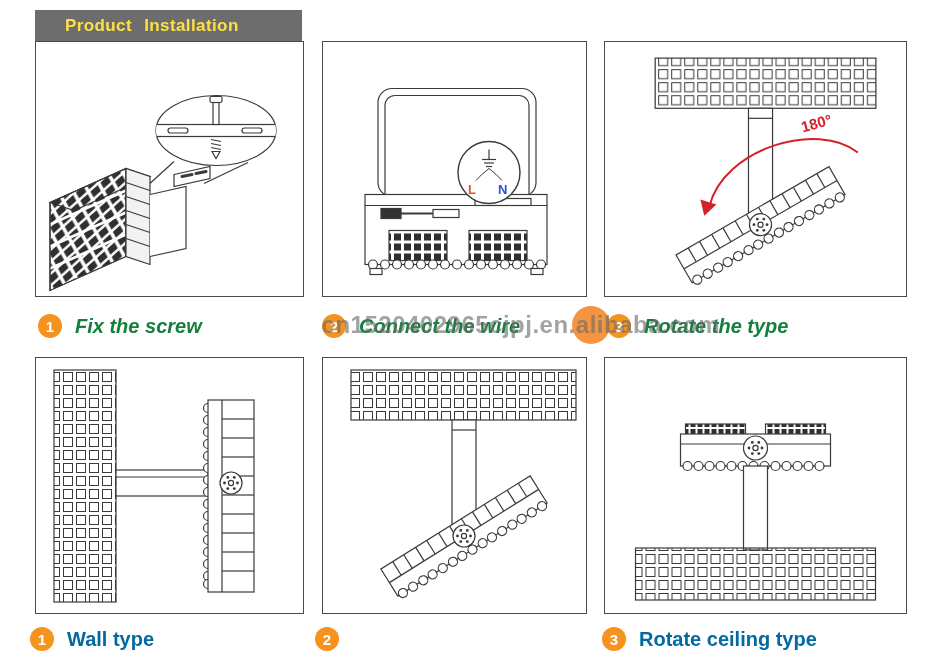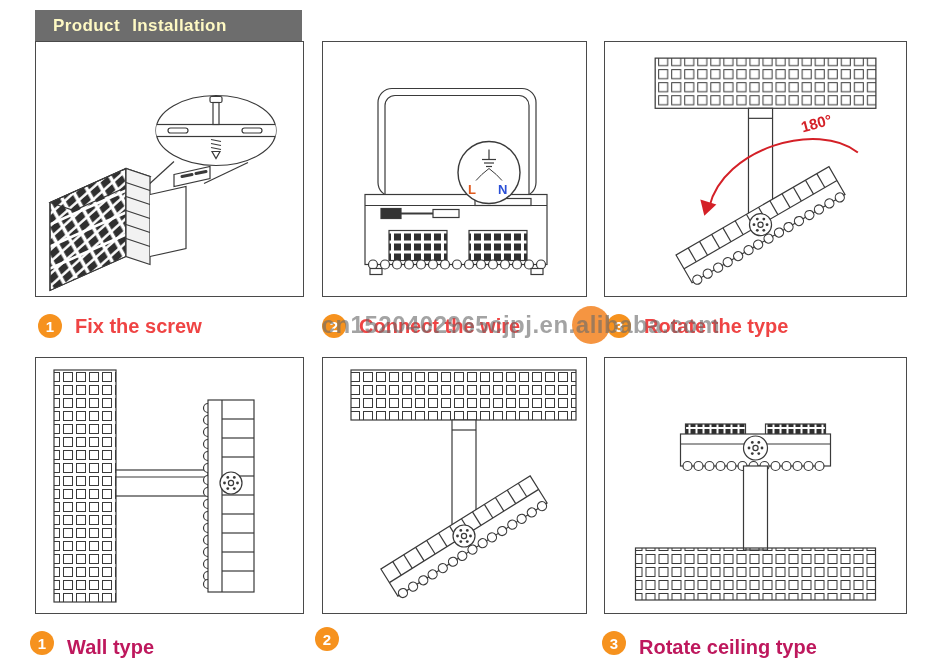--- a/index.html
+++ b/index.html
@@ -2,41 +2,41 @@
 <html><head>
 <meta charset="utf-8">
 <style>
   html,body{margin:0;padding:0;}
   body{
     width:942px;height:661px;position:relative;background:#ffffff;
     font-family:"Liberation Sans",sans-serif;overflow:hidden;
   }
   .title-bar{
     position:absolute;left:35px;top:10px;width:267px;height:31px;
-    background:#6d6d6d;color:#fef9c3;font-weight:bold;font-size:17px;
-    line-height:31px;padding-left:18px;box-sizing:border-box;
+    background:#6d6d6d;color:#fde047;font-weight:bold;font-size:17px;
+    line-height:31px;padding-left:30px;box-sizing:border-box;
     word-spacing:7px;letter-spacing:.4px;
   }
   .panel{position:absolute;border:1px solid #4a4a4a;background:#fff;}
   #p1{left:35px;top:41px;width:267px;height:254px;}
   #p2{left:322px;top:41px;width:263px;height:254px;}
   #p3{left:604px;top:41px;width:301px;height:254px;}
   #p4{left:35px;top:357px;width:267px;height:255px;}
   #p5{left:322px;top:357px;width:263px;height:255px;}
   #p6{left:604px;top:357px;width:301px;height:255px;}
   .panel svg{display:block;width:100%;height:100%;}
   .caption-row{position:absolute;display:flex;align-items:center;gap:13px;}
   .badge{
     width:24px;height:24px;border-radius:50%;background:#f6921e;color:#fff;
     font-weight:bold;font-size:15px;display:flex;align-items:center;justify-content:center;
     flex:0 0 auto;
   }
   .cap-label{font-weight:bold;font-size:20px;white-space:nowrap;}
-  .steps .cap-label{color:#ef4444;}
-  .types .cap-label{color:#be185d;margin-top:9px;}
+  .steps .cap-label{color:#15803d;font-style:italic;}
+  .types .cap-label{color:#0369a1;}
   #cap1{left:38px;top:314px;} #cap2{left:322px;top:314px;} #cap3{left:607px;top:314px;}
   #cap4{left:30px;top:627px;} #cap5{left:315px;top:627px;} #cap6{left:602px;top:627px;}
   .watermark{position:absolute;left:230px;top:303px;width:490px;height:44px;z-index:6;pointer-events:none;}
   .wm-logo{
     position:absolute;left:342px;top:3px;width:38px;height:38px;border-radius:50%;
     background:rgba(243,130,32,.85);z-index:1;
   }
   .wm-text{
     position:relative;z-index:2;text-align:right;font-size:24px;font-weight:bold;
     color:rgba(106,106,106,.62);line-height:44px;letter-spacing:.5px;white-space:nowrap;

